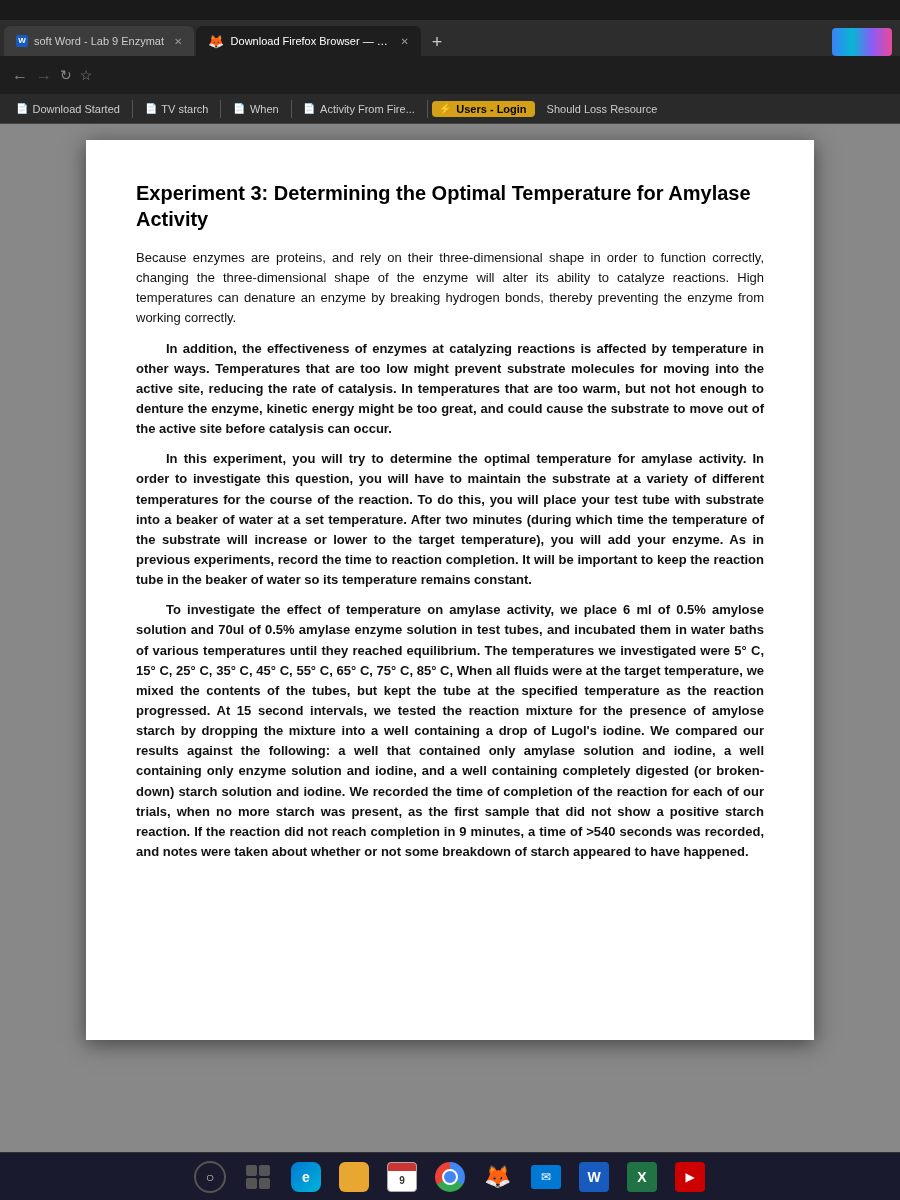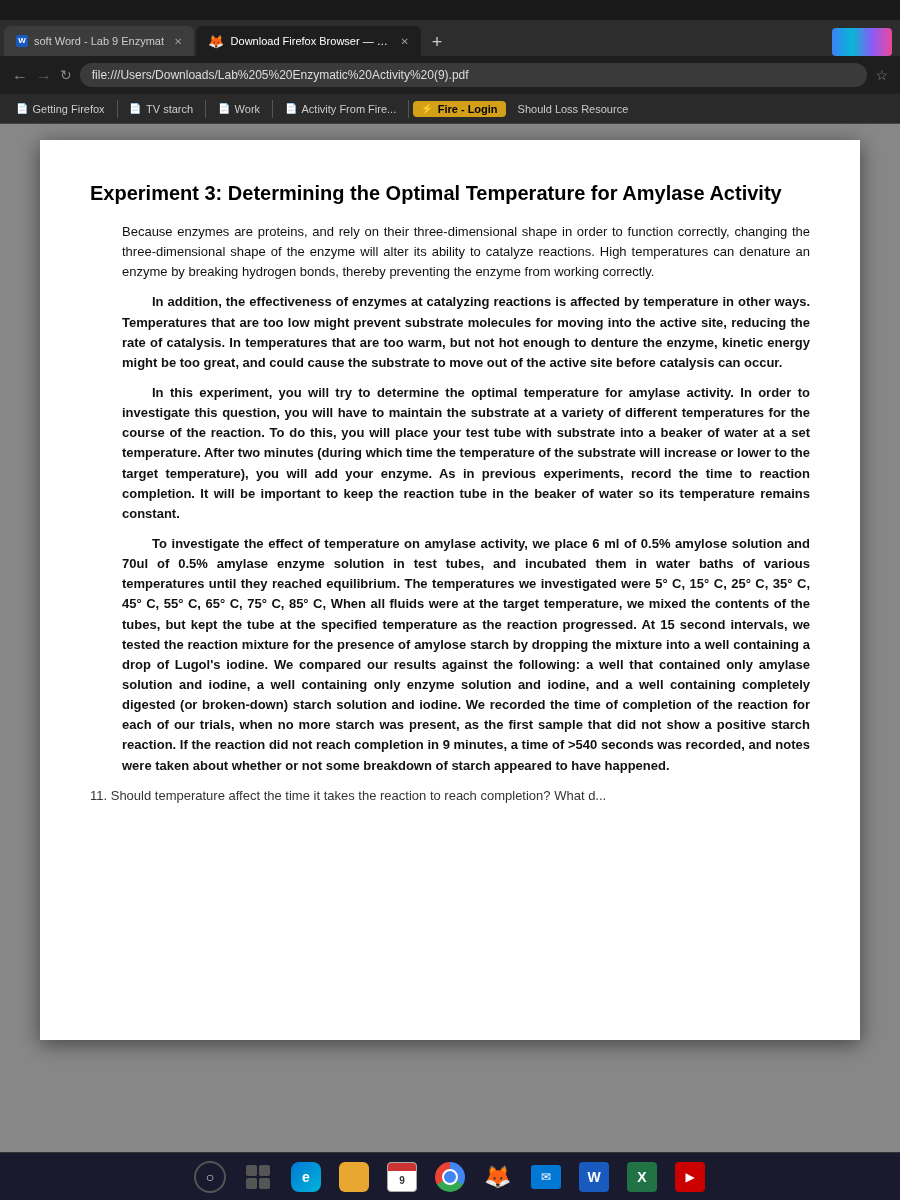--- a/index.html
+++ b/index.html
@@ -104,41 +104,40 @@
       background: #888;
       height: calc(1200px - 36px - 38px - 30px - 48px);
       display: flex;
       justify-content: center;
       align-items: flex-start;
       padding: 16px;
       overflow-y: auto;
     }
     .pdf-page {
       background: #fff;
-      width: 820px;
+      width: 728px;
       min-height: 900px;
       padding: 40px 50px;
       box-shadow: 0 4px 20px rgba(0,0,0,0.5);
     }
     .pdf-title {
       font-size: 20px;
       font-weight: bold;
       color: #000;
       margin-bottom: 16px;
       line-height: 1.3;
     }
     .pdf-body {
       font-size: 13px;
       color: #111;
       line-height: 1.55;
     }
     .pdf-body p {
       margin-bottom: 10px;
       text-align: justify;
-      margin-left: 32px;
     }
     .pdf-body p.indent {
       text-indent: 30px;
       font-weight: bold;
     }
     .cut-off {
       overflow: hidden;
       max-height: 30px;
       color: #333;
       font-size: 13px;
@@ -319,63 +318,61 @@
 
   <div style="margin-left:auto;display:flex;align-items:center;gap:4px;padding-right:8px;">
     <div style="width:60px;height:28px;background:linear-gradient(90deg,#3b82f6,#06b6d4,#8b5cf6,#ec4899);border-radius:4px;"></div>
   </div>
 </div>
 
 <div class="address-bar">
   <button style="background:none;border:none;color:#888;font-size:16px;cursor:pointer;">←</button>
   <button style="background:none;border:none;color:#555;font-size:16px;cursor:pointer;">→</button>
   <button style="background:none;border:none;color:#888;font-size:14px;cursor:pointer;">↻</button>
-  <input class="address-input" type="text" value="file:///Users/Downloads/Lab%205%20Enzymatic%20Activity%20(9).pdf" style="">
   <button style="background:none;border:none;color:#888;font-size:14px;cursor:pointer;">☆</button>
 </div>
 
 <div class="bookmarks-bar">
   <div class="bookmark">
     <span style="font-size:10px;color:#aaa;">📄</span>
-    <span>Getting Firefox</span>
+    <span>Download Started</span>
   </div>
   <div style="width:1px;height:18px;background:#555;"></div>
   <div class="bookmark">
     <span style="font-size:10px;">📄</span>
     <span>TV starch</span>
   </div>
   <div style="width:1px;height:18px;background:#555;"></div>
   <div class="bookmark">
     <span style="font-size:10px;">📄</span>
-    <span>Work</span>
+    <span>When</span>
   </div>
   <div style="width:1px;height:18px;background:#555;"></div>
   <div class="bookmark">
     <span style="font-size:10px;">📄</span>
     <span>Activity From Fire...</span>
   </div>
   <div style="width:1px;height:18px;background:#555;"></div>
   <div class="swift-bookmark">
     <span style="font-size:10px;">⚡</span>
-    <span>Fire - Login</span>
+    <span>Users - Login</span>
   </div>
   <div class="bookmark">
     <span>Should Loss Resource</span>
   </div>
 </div>
 
 <div class="content-area">
   <div class="pdf-page">
     <div class="pdf-title">Experiment 3:  Determining the Optimal Temperature for Amylase Activity</div>
     <div class="pdf-body">
       <p>Because enzymes are proteins, and rely on their three-dimensional shape in order to function correctly, changing the three-dimensional shape of the enzyme will alter its ability to catalyze reactions. High temperatures can denature an enzyme by breaking hydrogen bonds, thereby preventing the enzyme from working correctly.</p>
       <p class="indent">In addition, the effectiveness of enzymes at catalyzing reactions is affected by temperature in other ways. Temperatures that are too low might prevent substrate molecules for moving into the active site, reducing the rate of catalysis. In temperatures that are too warm, but not hot enough to denture the enzyme, kinetic energy might be too great, and could cause the substrate to move out of the active site before catalysis can occur.</p>
       <p class="indent">In this experiment, you will try to determine the optimal temperature for amylase activity. In order to investigate this question, you will have to maintain the substrate at a variety of different temperatures for the course of the reaction. To do this, you will place your test tube with substrate into a beaker of water at a set temperature. After two minutes (during which time the temperature of the substrate will increase or lower to the target temperature), you will add your enzyme. As in previous experiments, record the time to reaction completion. It will be important to keep the reaction tube in the beaker of water so its temperature remains constant.</p>
       <p class="indent">To investigate the effect of temperature on amylase activity, we place 6 ml of 0.5% amylose solution and 70ul of 0.5% amylase enzyme solution in test tubes, and incubated them in water baths of various temperatures until they reached equilibrium. The temperatures we investigated were 5° C, 15° C, 25° C, 35° C, 45° C, 55° C, 65° C, 75° C, 85° C,  When all fluids were at the target temperature, we mixed the contents of the tubes, but kept the tube at the specified temperature as the reaction progressed. At 15 second intervals, we tested the reaction mixture for the presence of amylose starch by dropping the mixture into a well containing a drop of Lugol's iodine. We compared our results against the following: a well that contained only amylase solution and iodine, a well containing only enzyme solution and iodine, and a well containing completely digested (or broken-down) starch solution and iodine. We recorded the time of completion of the reaction for each of our trials, when no more starch was present, as the first sample that did not show a positive starch reaction. If the reaction did not reach completion in 9 minutes, a time of &gt;540 seconds was recorded, and notes were taken about whether or not some breakdown of starch appeared to have happened.</p>
-      <div class="cut-off">11. Should temperature affect the time it takes the reaction to reach completion? What d...</div>
     </div>
   </div>
 </div>
 
 <div class="taskbar">
   <div class="taskbar-item">
     <div class="taskbar-circle">○</div>
   </div>
   <div class="taskbar-item">
     <div style="display:grid;grid-template-columns:1fr 1fr;gap:2px;width:24px;height:24px;">

